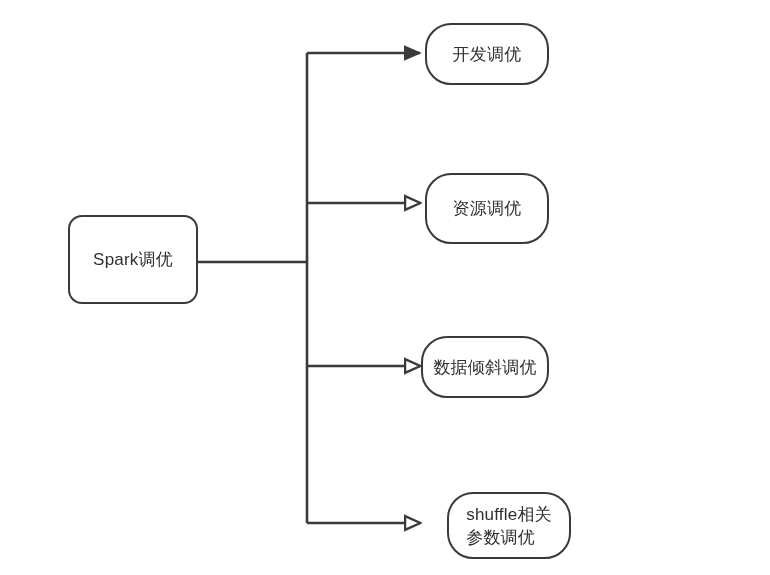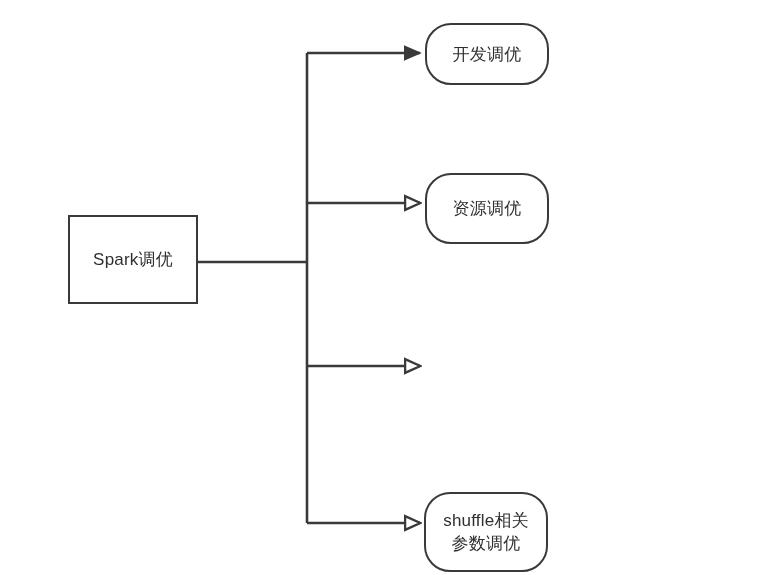--- a/index.html
+++ b/index.html
@@ -21,21 +21,20 @@
     top: 0;
     width: 770px;
     height: 575px;
   }
   .node {
     position: absolute;
     box-sizing: border-box;
     display: flex;
     align-items: center;
     justify-content: center;
-    text-align: center;
     background: #ffffff;
     border: 2px solid #3a3a3a;
     color: #2f2f2f;
     font-size: 17px;
     line-height: 23px;
     letter-spacing: 0.2px;
     white-space: pre-line;
     z-index: 2;
   }
   .node.rect {
@@ -66,31 +65,34 @@
     <g stroke="#3a3a3a" stroke-width="2.6" fill="none" stroke-linecap="butt">
       <path d="M 198 262 L 307 262"></path>
       <path d="M 307 53 L 307 523"></path>
       <path d="M 307 53 L 420 53" marker-end="url(#arrow-filled)"></path>
       <path d="M 307 203 L 420 203" marker-end="url(#arrow-hollow)"></path>
       <path d="M 307 366 L 420 366" marker-end="url(#arrow-hollow)"></path>
       <path d="M 307 523 L 420 523" marker-end="url(#arrow-hollow)"></path>
     </g>
   </svg>
 
-  <div class="node rect" style="left:68px; top:215px; width:130px; height:89px;">
+  <div class="node rect" style="left:68px; top:215px; width:130px; height:89px;border-radius:14px;">
     <span class="node-label">Spark调优</span>
   </div>
 
   <div class="node stadium" style="left:425px; top:23px; width:124px; height:62px;">
     <span class="node-label">开发调优</span>
   </div>
 
   <div class="node stadium" style="left:425px; top:173px; width:124px; height:71px;">
     <span class="node-label">资源调优</span>
   </div>
 
+  <div class="node stadium" style="left:421px; top:336px; width:128px; height:62px;">
+    <span class="node-label">数据倾斜调优</span>
+  </div>
 
-  <div class="node stadium" style="left:424px; top:492px; width:124px; height:80px;">
+  <div class="node stadium" style="left:447px; top:492px; width:124px; height:67px;">
     <span class="node-label">shuffle相关
 参数调优</span>
   </div>
 
 </div>
 
 </body></html>

